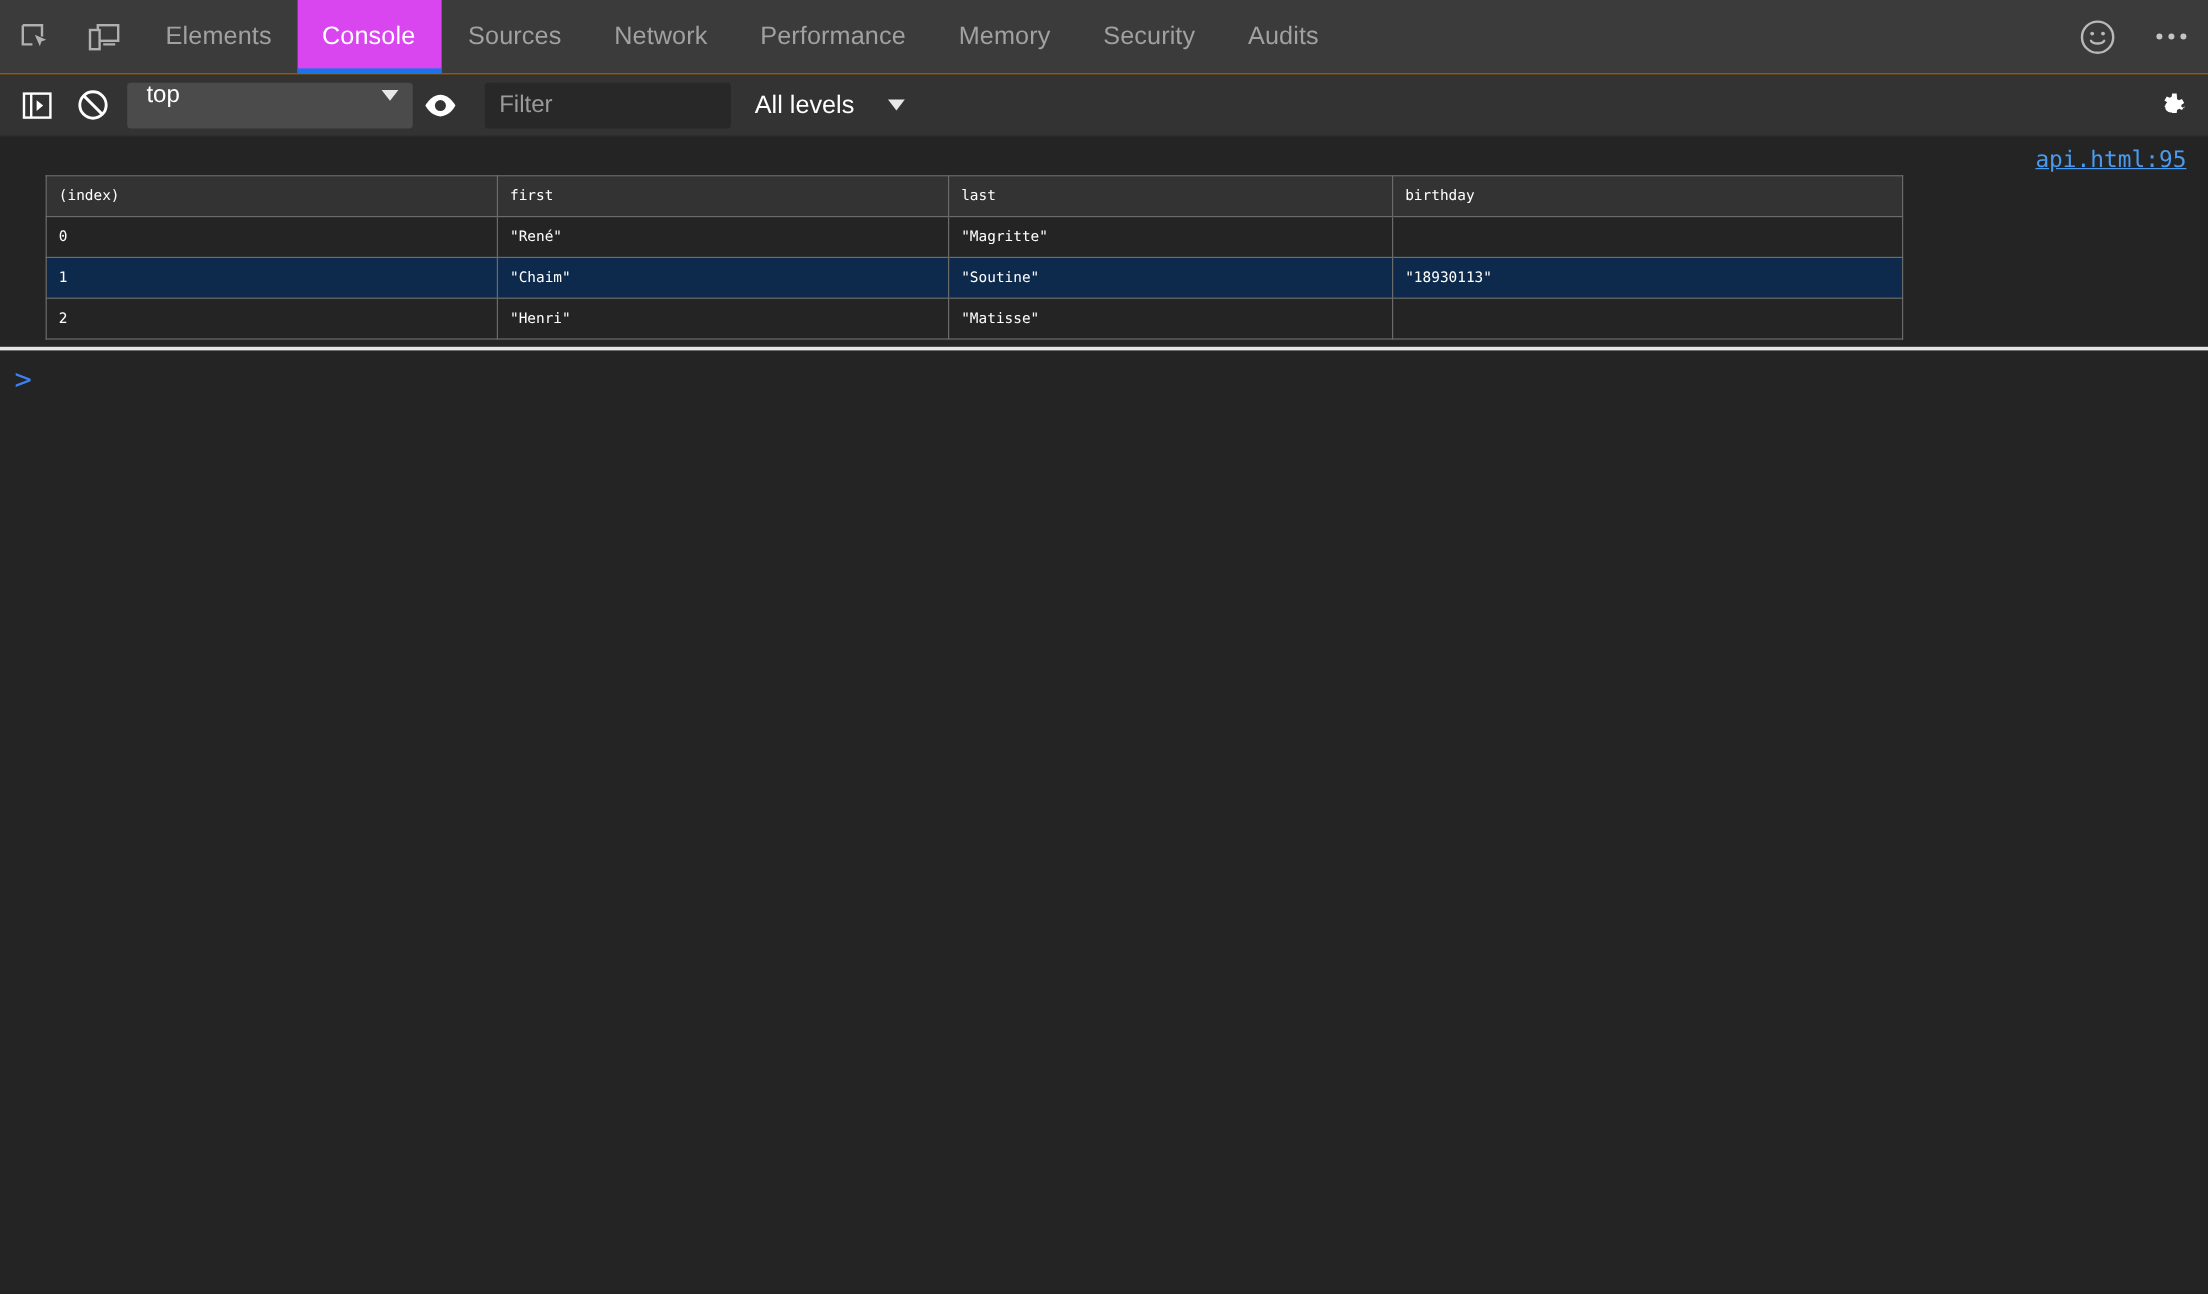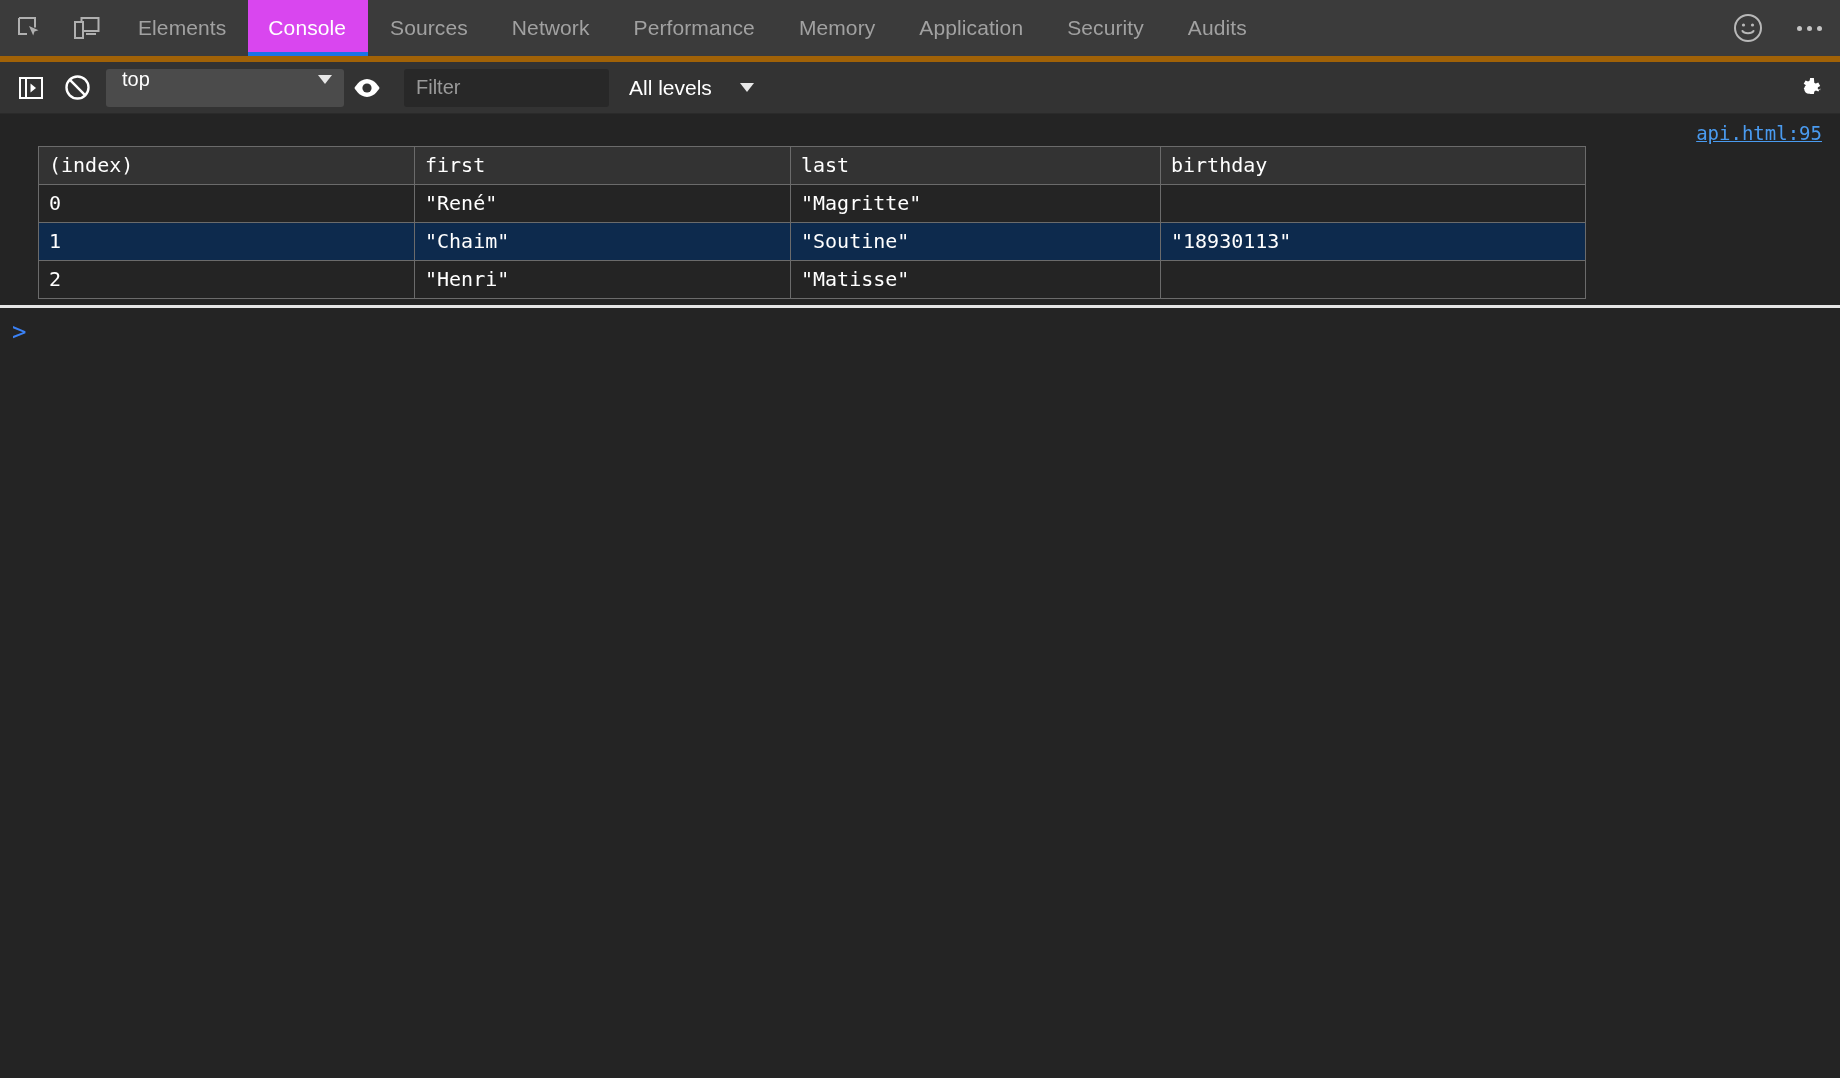--- a/index.html
+++ b/index.html
@@ -11,21 +11,21 @@
     font-family: "Liberation Sans", sans-serif;
     overflow: hidden;
   }
 
   
   .tabstrip {
     height: 62px;
     background: #3b3b3b;
     display: flex;
     align-items: stretch;
-    border-bottom: 6px solid #a16207;
+    border-bottom: 1px solid #a16207;
     position: relative;
   }
 
   .tb-icon-btn {
     width: 58px;
     display: flex;
     align-items: center;
     justify-content: center;
     color: #a8a8a8;
   }
@@ -171,21 +171,21 @@
     color: #4a9bf0;
     text-decoration: underline;
   }
 
   .ctable {
     border-collapse: collapse;
     table-layout: fixed;
     width: 1494px;
     margin: 22px 0 0 38px;
     font-family: "DejaVu Sans Mono", monospace;
-    font-size: 20px;
+    font-size: 12px;
     border: 1px solid #6b6b6b;
   }
   .ctable th, .ctable td {
     border: 1px solid #6b6b6b;
     text-align: left;
     padding: 6px 10px 7px 10px;
     height: 34px;
     overflow: hidden;
     white-space: nowrap;
   }
@@ -279,23 +279,20 @@
     <span>Sources</span>
   </div>
   <div class="tab">
     <span>Network</span>
   </div>
   <div class="tab">
     <span>Performance</span>
   </div>
   <div class="tab">
     <span>Memory</span>
-  </div>
-  <div class="tab">
-    <span>Application</span>
   </div>
   <div class="tab">
     <span>Security</span>
   </div>
   <div class="tab">
     <span>Audits</span>
   </div>
 
   <div class="tabstrip-spacer"></div>
 

